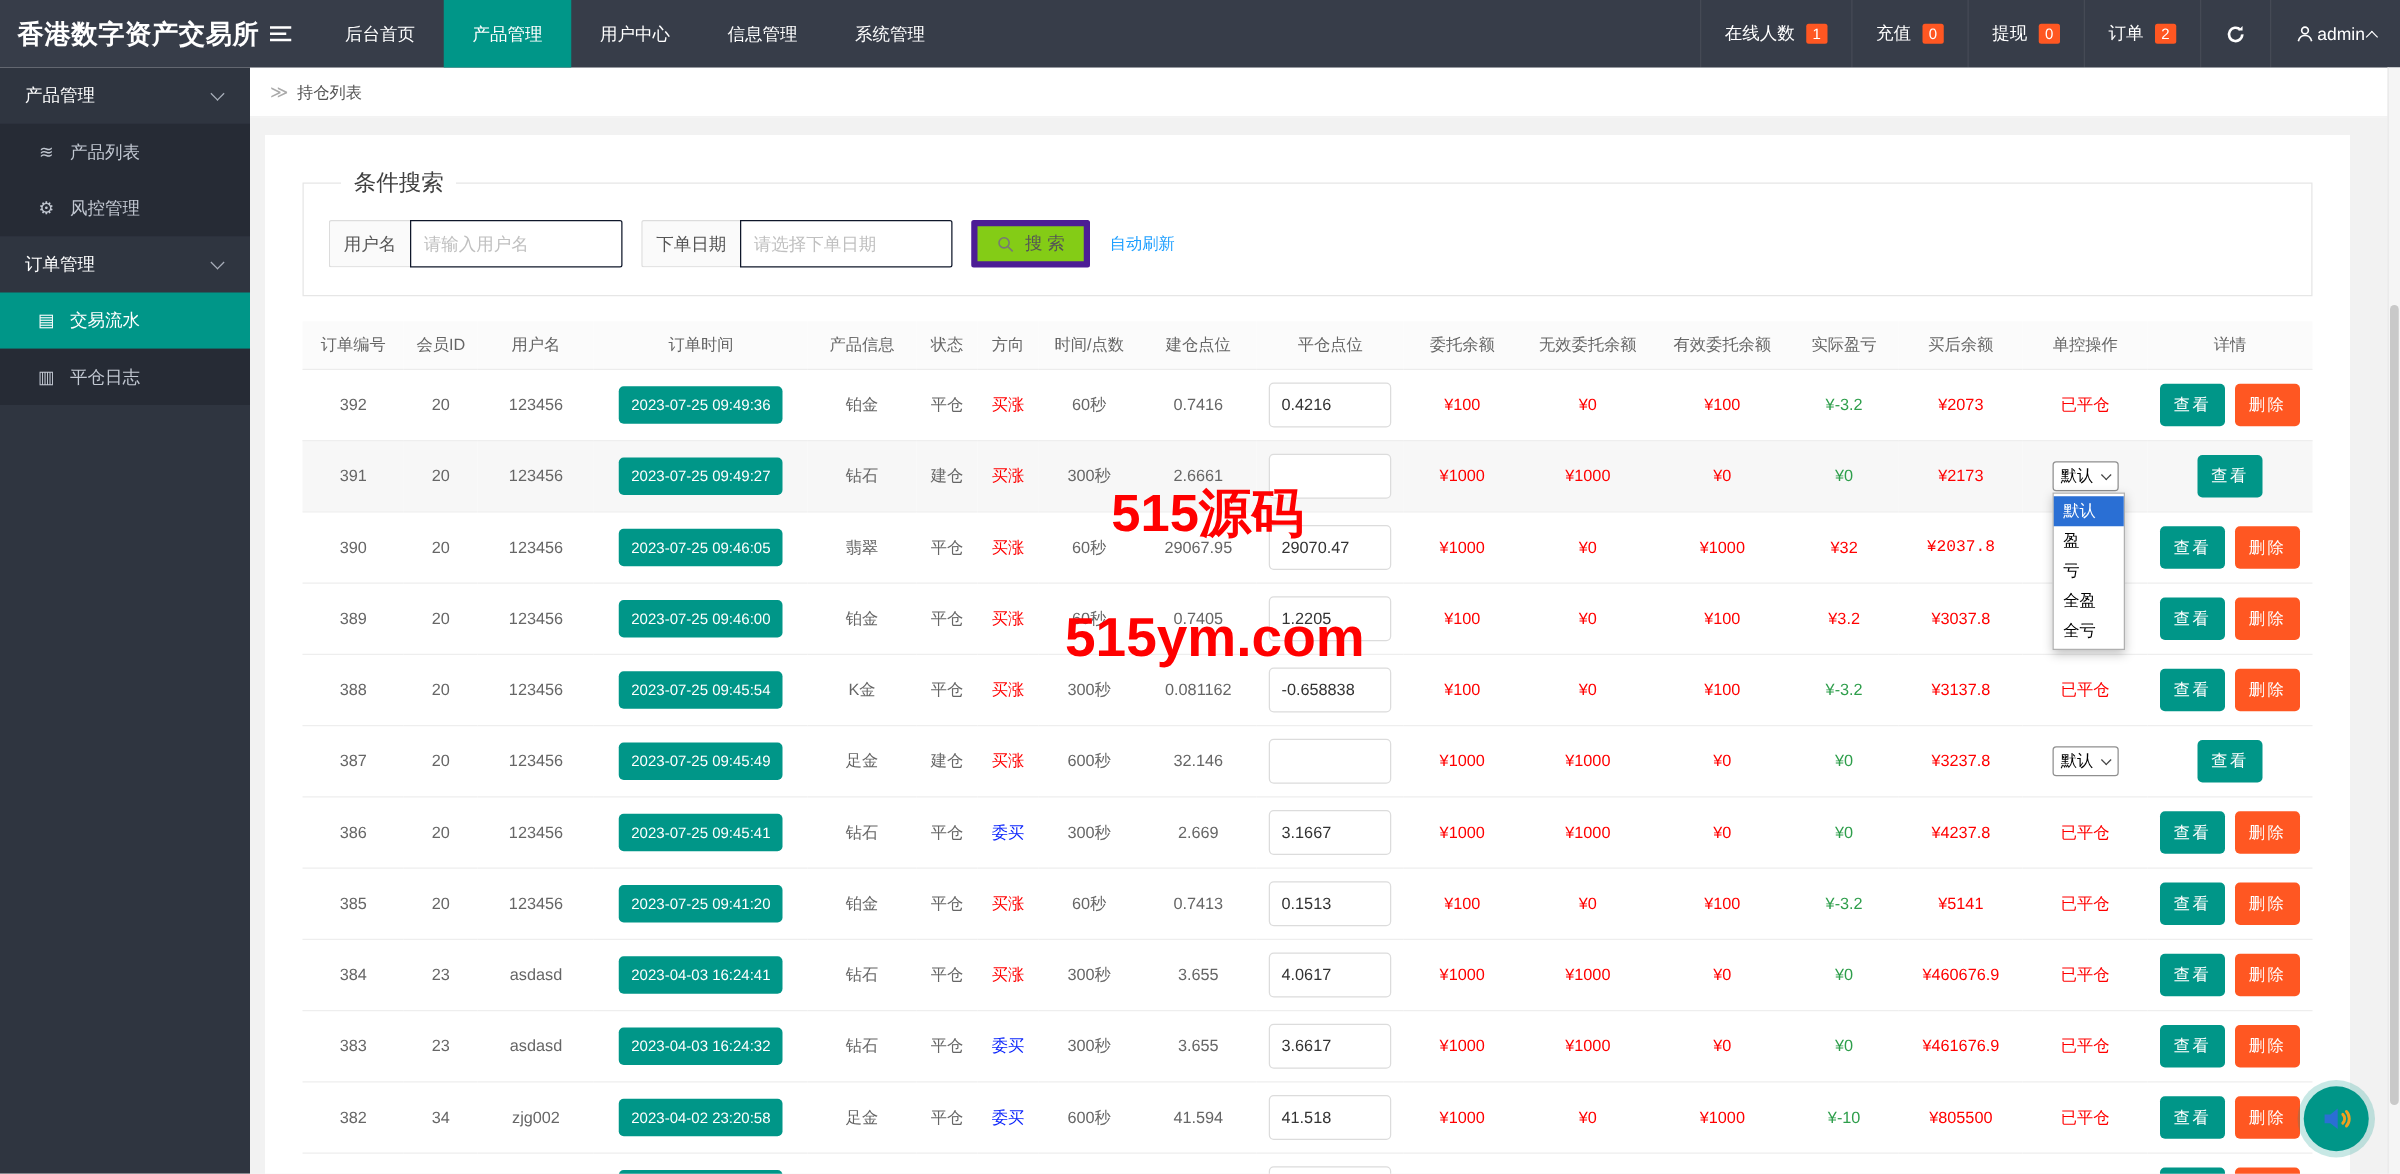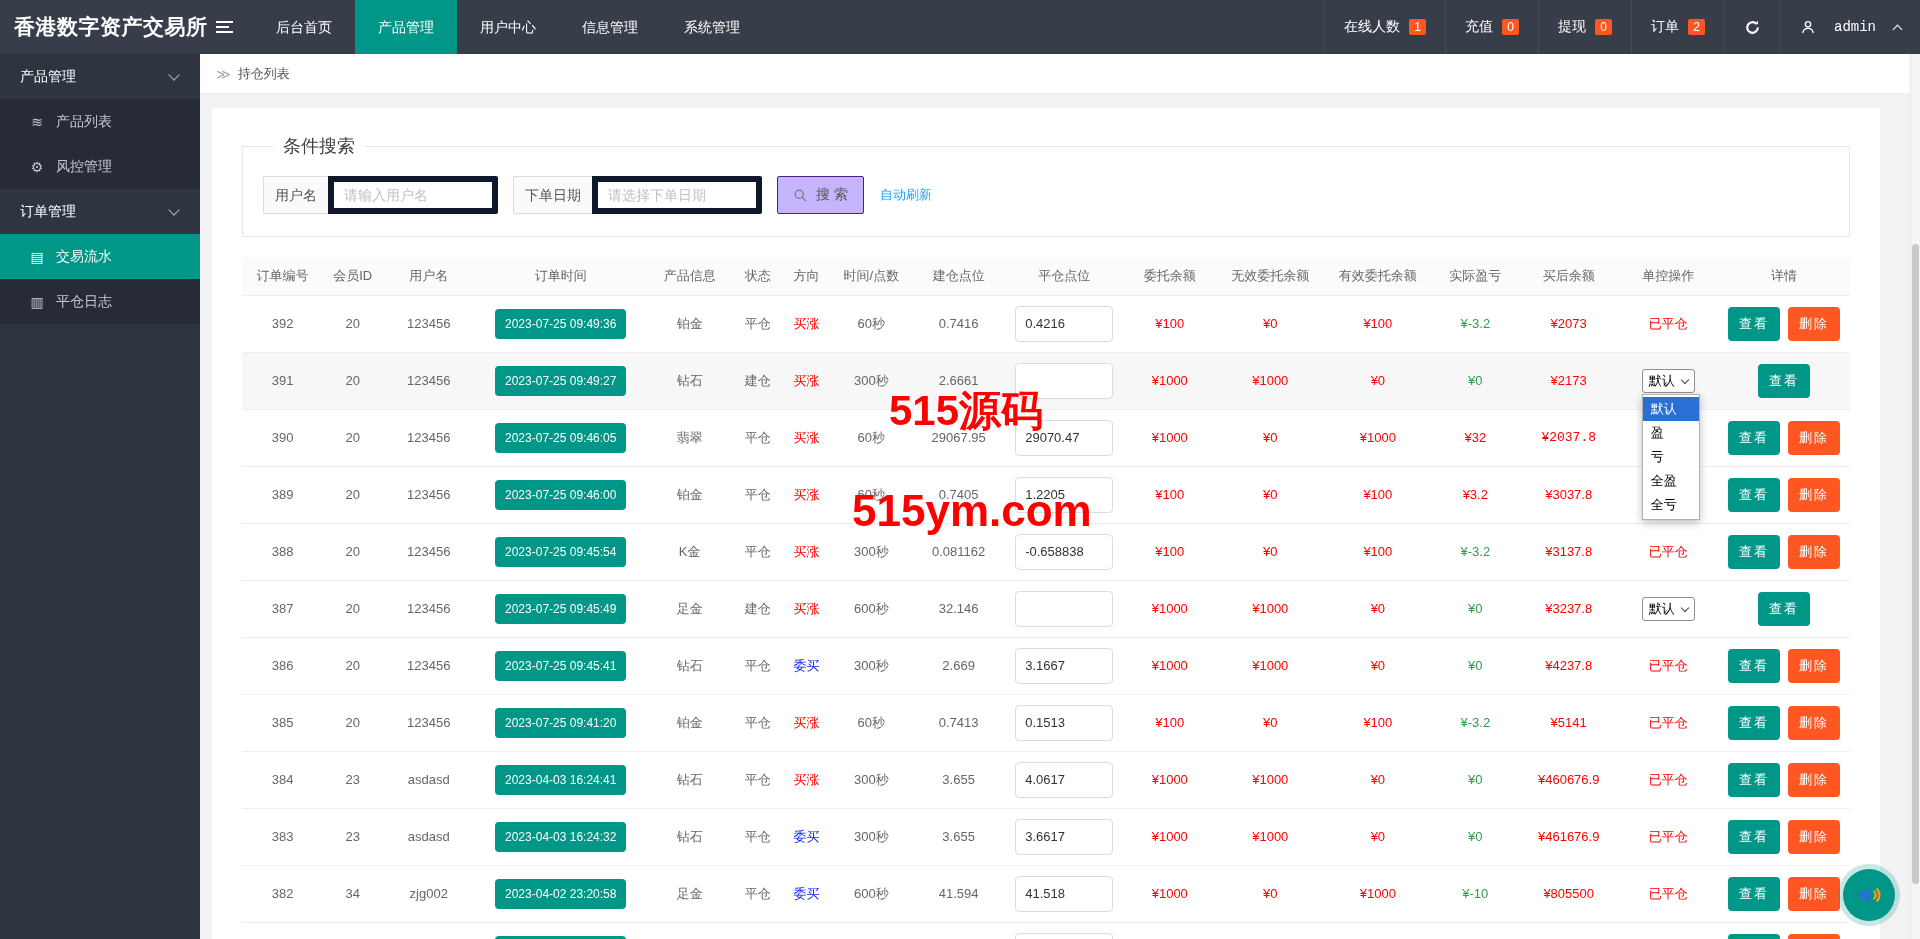--- a/index.html
+++ b/index.html
@@ -10,43 +10,43 @@
   .brand{width:200px;padding-left:14px;font-size:21px;font-weight:bold;letter-spacing:.5px;white-space:nowrap;}
   .burger{margin:0 14px 0 10px;display:flex;flex-direction:column;gap:3px;cursor:pointer;padding:6px;}
   .burger i{display:block;width:17px;height:2px;background:#fff;}
   .burger i:nth-child(2){width:13px;}
   .nav-menu{display:flex;height:100%;}
   .nav-item{line-height:54px;padding:0 23px;font-size:14px;cursor:pointer;white-space:nowrap;}
   .nav-item.active{background:#009688;}
   .nav-right{margin-left:auto;display:flex;align-items:stretch;height:100%;}
   .stat{display:flex;align-items:center;padding:0 19px;font-size:14px;border-left:1px solid rgba(255,255,255,.07);cursor:pointer;}
   .badge{margin-left:9px;background:#ff5722;border-radius:2px;min-width:17px;text-align:center;font-size:12px;padding:2px 5px;line-height:1;}
-  .nav-ico{display:flex;align-items:center;padding:0 19px;border-left:1px solid rgba(255,255,255,.07);cursor:pointer;gap:18px;font-size:14px;font-family:Liberation Mono, monospace;}
+  .nav-ico{display:flex;align-items:center;padding:0 19px;border-left:1px solid rgba(255,255,255,.07);cursor:pointer;gap:2px;font-size:14px;}
   .chev-up{width:7px;height:7px;border-right:1.6px solid #fff;border-bottom:1.6px solid #fff;transform:rotate(-135deg);margin-top:4px;}
   
   .sidebar{position:absolute;top:54px;left:0;bottom:0;width:200px;background:#2f3540;z-index:15;}
   .side-group{height:45px;display:flex;align-items:center;justify-content:space-between;padding:0 22px 0 20px;color:#fff;font-size:14px;cursor:pointer;}
   .chev-dn{width:8px;height:8px;border-right:1.6px solid #aab0bb;border-bottom:1.6px solid #aab0bb;transform:rotate(45deg);margin-top:-4px;}
   .side-item{height:45px;display:flex;align-items:center;background:#262b35;color:#c2c8d2;font-size:14px;padding-left:28px;cursor:pointer;gap:10px;}
   .side-item.active{background:#009688;color:#fff;}
   .side-icon{width:18px;text-align:center;font-size:14px;}
   
   .main{margin-left:200px;}
   .breadcrumb{height:40px;background:#fff;display:flex;align-items:center;padding-left:16px;color:#555;font-size:13px;gap:7px;border-bottom:1px solid #f0f0f0;}
   .bc-icon{color:#aaa;font-size:14px;}
   .content{padding:14px 40px 0 12px;}
   .card{background:#fff;padding:26px 30px 40px;min-height:790px;}
   fieldset.search{border:1px solid #e6e6e6;padding:18px 20px 22px;margin-bottom:20px;}
   fieldset.search legend{padding:0 10px;margin-left:10px;color:#404040;font-size:18px;}
   .filter-row{display:flex;align-items:center;}
   .group{display:flex;margin-right:15px;}
   .addon{background:#fafafa;border:1px solid #dcdcdc;border-right:none;height:38px;line-height:36px;padding:0 11px;color:#555;font-size:14px;border-radius:2px 0 0 2px;white-space:nowrap;}
-  .f-input{height:38px;border:6px solid #0f172a;width:170px;padding:0 10px;font-size:14px;color:#333;border-radius:0 2px 2px 0;outline:none;background:#fff;}
+  .f-input{height:38px;border:1px solid #0f172a;width:170px;padding:0 10px;font-size:14px;color:#333;border-radius:0 2px 2px 0;outline:none;background:#fff;}
   .f-input::placeholder{color:#c0c0c0;}
-  .search-btn{height:38px;display:flex;align-items:center;gap:8px;background:#c4b5fd;border:1px solid #4c1d95;border-radius:2px;padding:0 15px;font-size:14px;color:#555;cursor:pointer;}
+  .search-btn{height:38px;display:flex;align-items:center;gap:8px;background:#84cc16;border:5px solid #4c1d95;border-radius:2px;padding:0 15px;font-size:14px;color:#555;cursor:pointer;}
   .auto-refresh{color:#1e9fff;font-size:13px;margin-left:16px;cursor:pointer;text-decoration:none;}
   
   table{width:100%;border-collapse:collapse;table-layout:fixed;}
   thead th{background:#fbfbfb;height:38px;font-weight:400;color:#666;font-size:13px;border-bottom:1px solid #ececec;white-space:nowrap;}
   tbody td{height:57px;text-align:center;font-size:13px;color:#666;border-bottom:1px solid #eee;}
   tr.hl{background:#f7f7f7;}
   .time-btn{background:#009688;color:#fff;border:none;border-radius:4px;padding:8px 10px;font-size:12px;cursor:pointer;white-space:nowrap;}
   .point-input{width:98px;height:36px;border:1px solid #dcdcdc;border-radius:4px;padding:0 9px;font-size:13px;color:#333;outline:none;background:#fff;}
   .closed-text{font-size:13px;}
   .act-btn{border:none;border-radius:4px;color:#fff;font-size:13px;padding:8px 11px;margin:0 4px;cursor:pointer;letter-spacing:2px;white-space:nowrap;}

